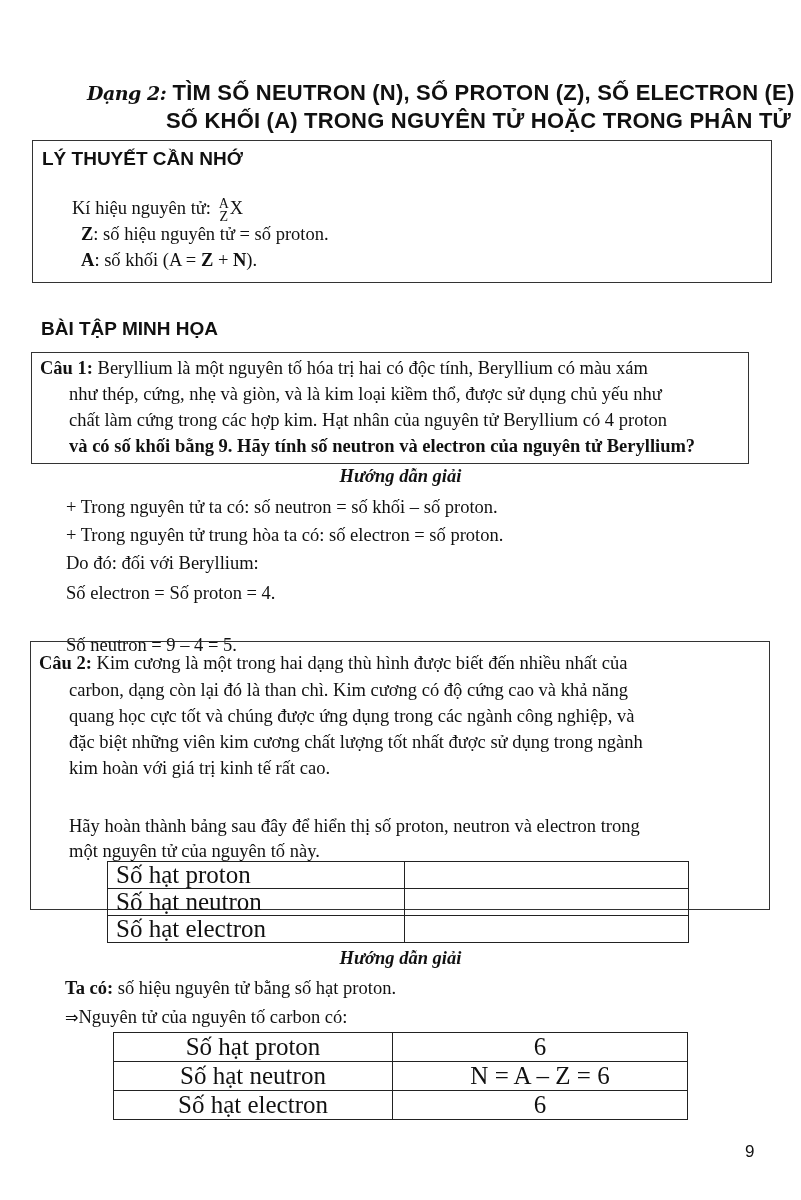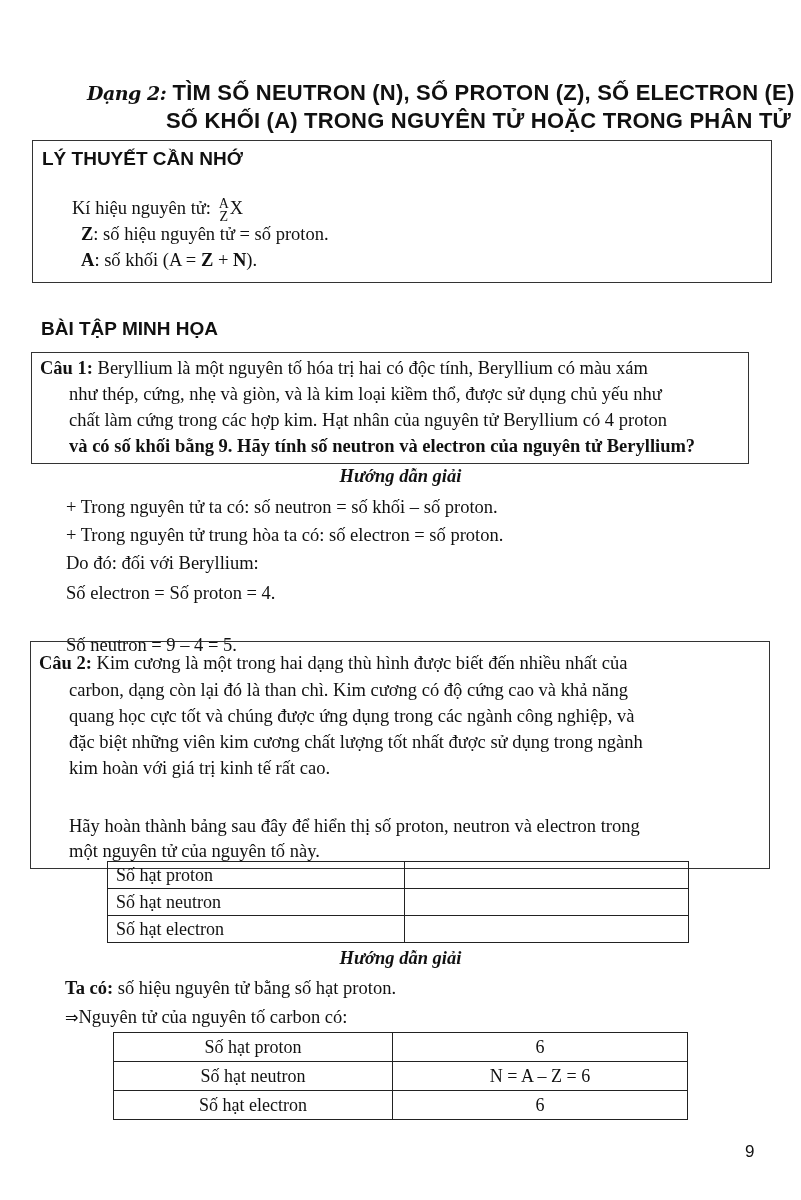--- a/index.html
+++ b/index.html
@@ -22,21 +22,21 @@
     font-family:Liberation Sans, sans-serif;
     font-weight:bold; font-size:19px; color:#111; white-space:nowrap;
   }
   .box { border:1.5px solid #333; box-sizing:border-box; }
   .line { font-size:18.5px; line-height:26.5px; white-space:nowrap; }
   .para b, .line b { font-weight:bold; }
   .guide {
     font-style:italic; font-weight:bold; font-size:18.5px;
     text-align:center; white-space:nowrap;
   }
-  table.t { border-collapse:collapse; position:absolute; font-size:18px;border-radius:25px; }
+  table.t { border-collapse:collapse; position:absolute; font-size:25px;border-radius:25px; }
   table.t td { border:1.3px solid #222; padding:0 8px; height:26px; line-height:24px; white-space:nowrap; }
   table.t2 td { text-align:center; height:28px; }
   .frac { display:inline-block; vertical-align:middle; text-align:center; line-height:13px; font-size:14px; margin:0 1px 0 3px; }
   .frac span { display:block; }
   .pagenum { font-family:"Liberation Sans", sans-serif; font-size:17px; }
 </style>
 </head>
 <body>
 
 <div class="abs heading" style="left:87px; top:80px;">
@@ -68,21 +68,21 @@
   <div class="abs line" style="left:37px; top:80px;font-weight:bold;">và có số khối bằng 9. Hãy tính số neutron và electron của nguyên tử Beryllium?</div>
 </div>
 
 <div class="abs guide" style="left:0; width:801px; top:466px;">Hướng dẫn giải</div>
 <div class="abs line" style="left:66px; top:494px;">+ Trong nguyên tử ta có: số neutron = số khối – số proton.</div>
 <div class="abs line" style="left:66px; top:522px;">+ Trong nguyên tử trung hòa ta có: số electron = số proton.</div>
 <div class="abs line" style="left:66px; top:550px;">Do đó: đối với Beryllium:</div>
 <div class="abs line" style="left:66px; top:580px;">Số electron = Số proton = 4.</div>
 <div class="abs line" style="left:66px; top:608px;margin-top:24px;">Số neutron = 9 – 4 = 5.</div>
 
-<div class="abs box" style="left:30px; top:641px; width:740px; height:228px;">
+<div class="abs box" style="left:30px; top:641px; width:740px; height:269px;">
   <div class="abs line" style="left:8px; top:8px;"><b>Câu 2:</b><span> Kim cương là một trong hai dạng thù hình được biết đến nhiều nhất của</span></div>
   <div class="abs line" style="left:38px; top:35px;">carbon, dạng còn lại đó là than chì. Kim cương có độ cứng cao và khả năng</div>
   <div class="abs line" style="left:38px; top:61px;">quang học cực tốt và chúng được ứng dụng trong các ngành công nghiệp, và</div>
   <div class="abs line" style="left:38px; top:87px;">đặc biệt những viên kim cương chất lượng tốt nhất được sử dụng trong ngành</div>
   <div class="abs line" style="left:38px; top:113px;">kim hoàn với giá trị kinh tế rất cao.</div>
   <div class="abs line" style="left:38px; top:171px;">Hãy hoàn thành bảng sau đây để hiển thị số proton, neutron và electron trong</div>
   <div class="abs line" style="left:38px; top:196px;">một nguyên tử của nguyên tố này.</div>
   <table class="t" style="left:76px; top:219px; width:582px;">
     <tbody>
         <tr>

